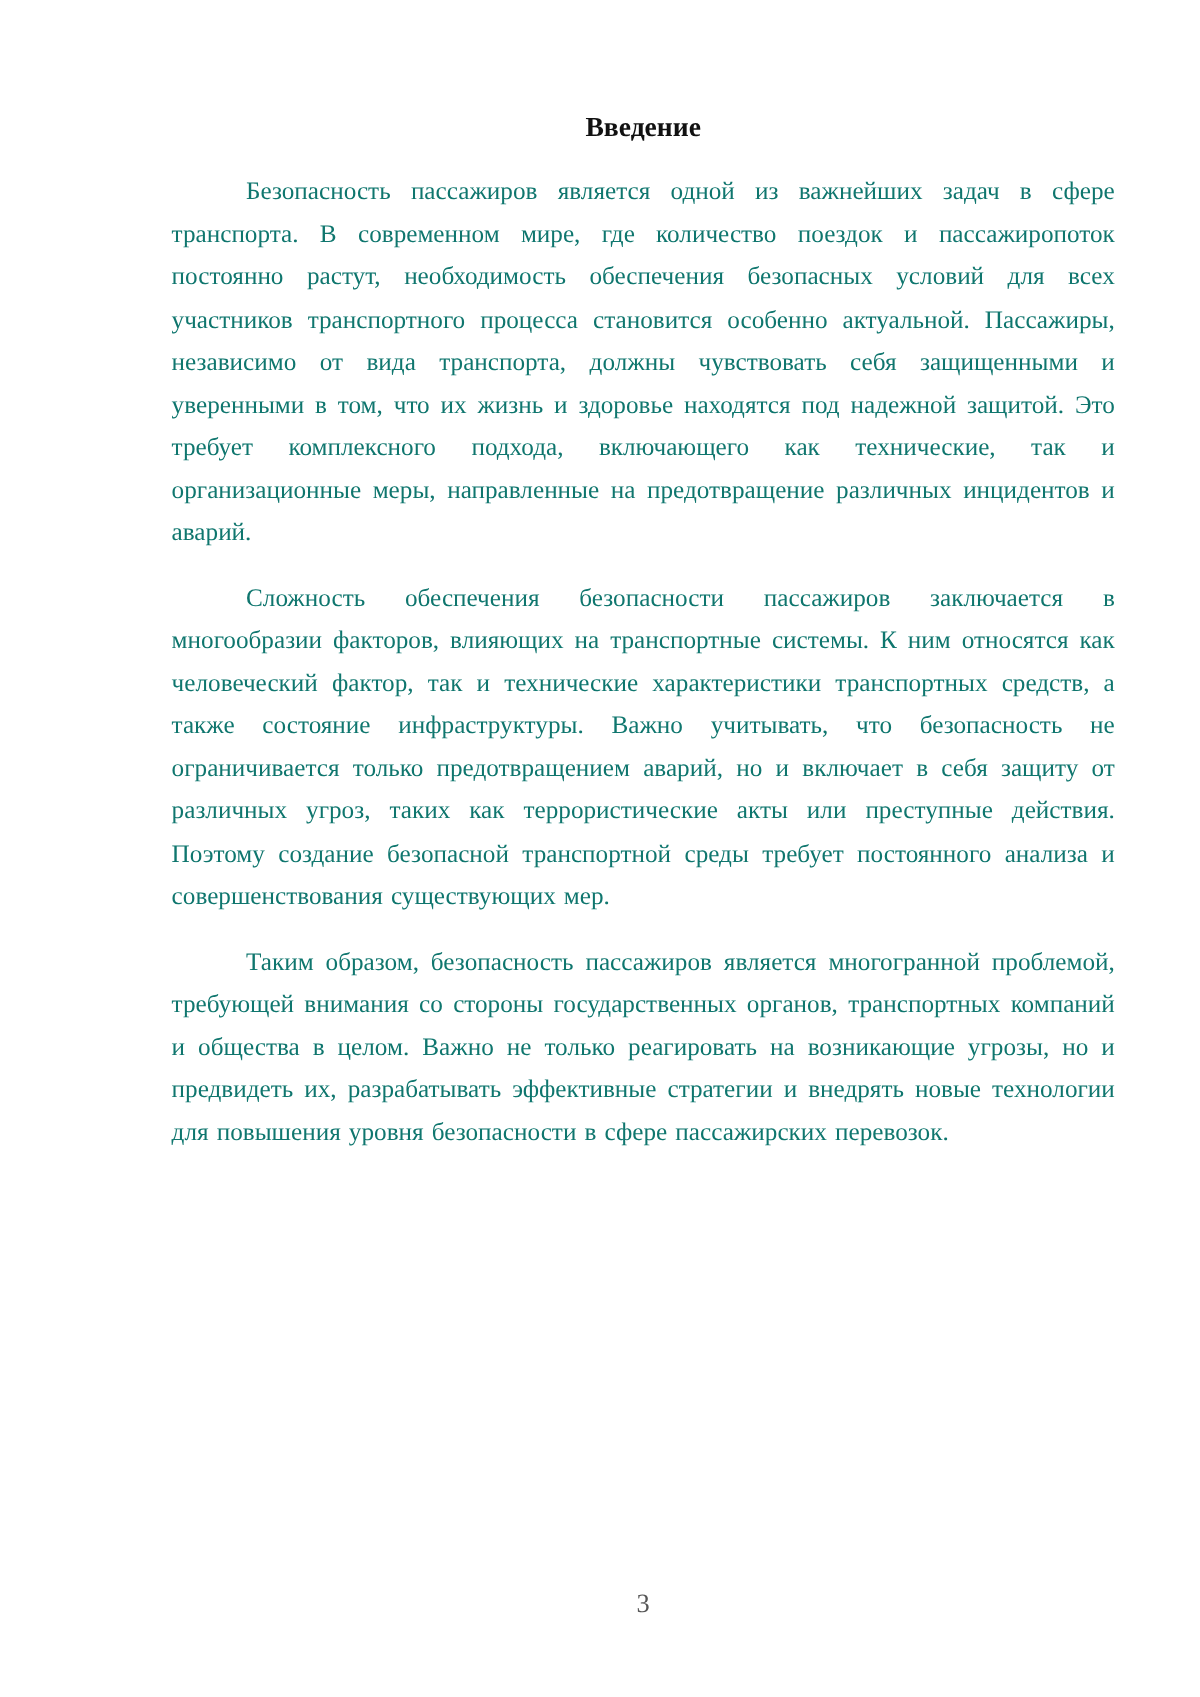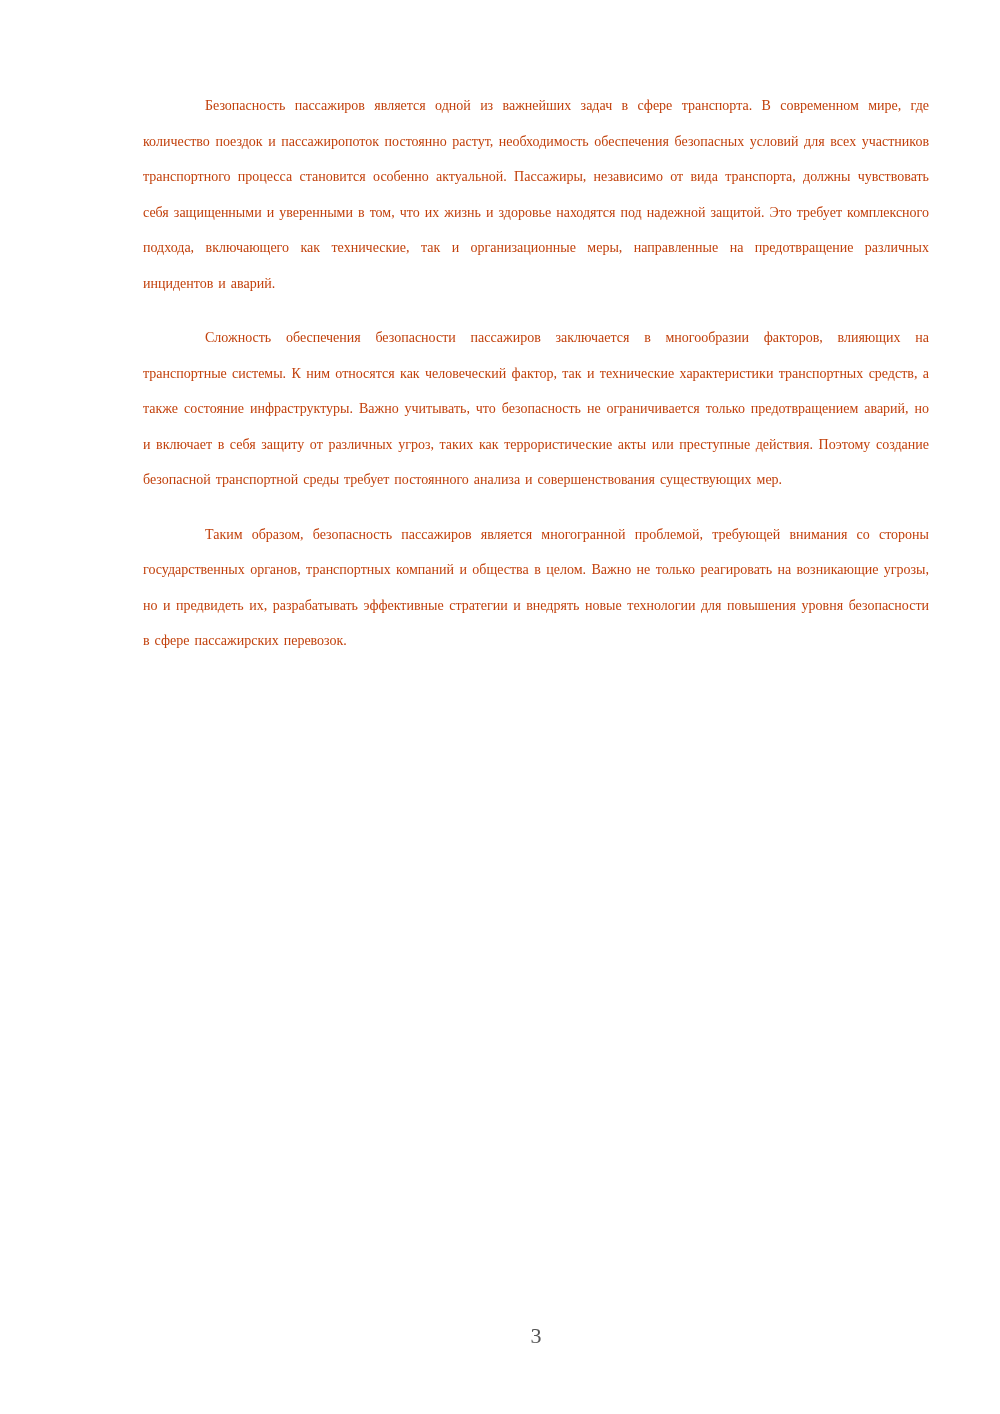--- a/index.html
+++ b/index.html
@@ -22,45 +22,46 @@
   }
   .doc-title {
     font-size: 23px;
     line-height: 36px;
     font-weight: bold;
     text-align: center;
     color: #111111;
     margin: 0 0 18px 0;
   }
   .doc-paragraph {
-    font-size: 14px;
+    font-size: 21px;
     line-height: 35.5px;
     text-align: justify;
     text-indent: 62px;
-    color: #c2410c;
+    color: #0f766e;
     margin: 0 0 19px 0;
     word-spacing: 1.5px;
   }
   .page-footer {
     position: absolute;
     left: 143px;
     top: 1322px;
     width: 786px;
     text-align: center;
   }
   .page-number {
     font-size: 22px;
     line-height: 28px;
     color: #555555;
   }
 </style>
 </head>
 <body>
 
 <div class="sheet">
+  <h1 class="doc-title">Введение</h1>
 
   <p class="doc-paragraph">Безопасность пассажиров является одной из важнейших задач в сфере транспорта. В современном мире, где количество поездок и пассажиропоток постоянно растут, необходимость обеспечения безопасных условий для всех участников транспортного процесса становится особенно актуальной. Пассажиры, независимо от вида транспорта, должны чувствовать себя защищенными и уверенными в том, что их жизнь и здоровье находятся под надежной защитой. Это требует комплексного подхода, включающего как технические, так и организационные меры, направленные на предотвращение различных инцидентов и аварий.</p>
 
   <p class="doc-paragraph">Сложность обеспечения безопасности пассажиров заключается в многообразии факторов, влияющих на транспортные системы. К ним относятся как человеческий фактор, так и технические характеристики транспортных средств, а также состояние инфраструктуры. Важно учитывать, что безопасность не ограничивается только предотвращением аварий, но и включает в себя защиту от различных угроз, таких как террористические акты или преступные действия. Поэтому создание безопасной транспортной среды требует постоянного анализа и совершенствования существующих мер.</p>
 
   <p class="doc-paragraph">Таким образом, безопасность пассажиров является многогранной проблемой, требующей внимания со стороны государственных органов, транспортных компаний и общества в целом. Важно не только реагировать на возникающие угрозы, но и предвидеть их, разрабатывать эффективные стратегии и внедрять новые технологии для повышения уровня безопасности в сфере пассажирских перевозок.</p>
 </div>
 
 <div class="page-footer">
   <span class="page-number">3</span>

